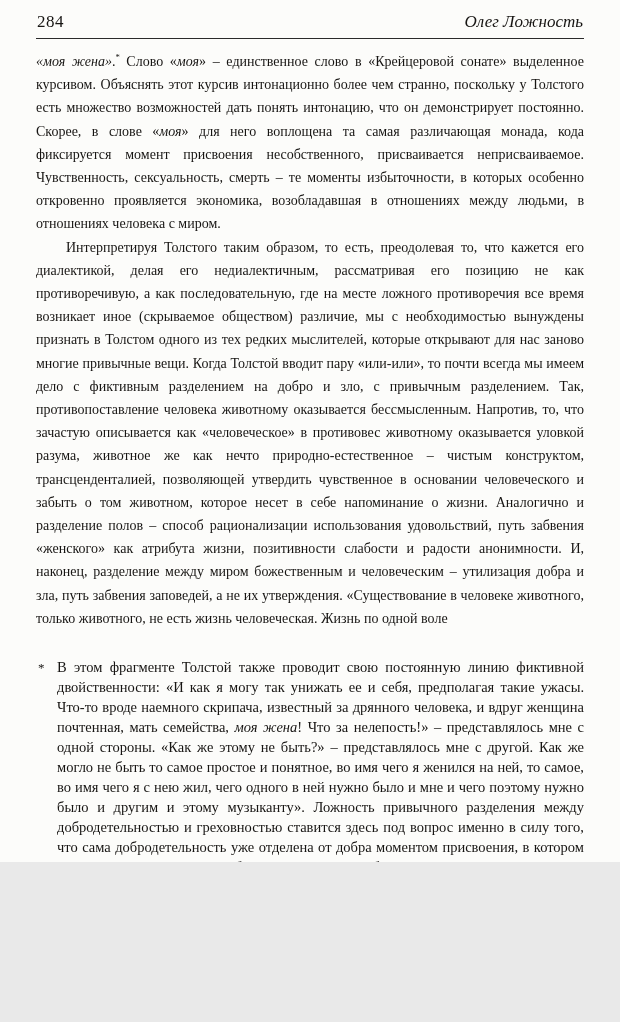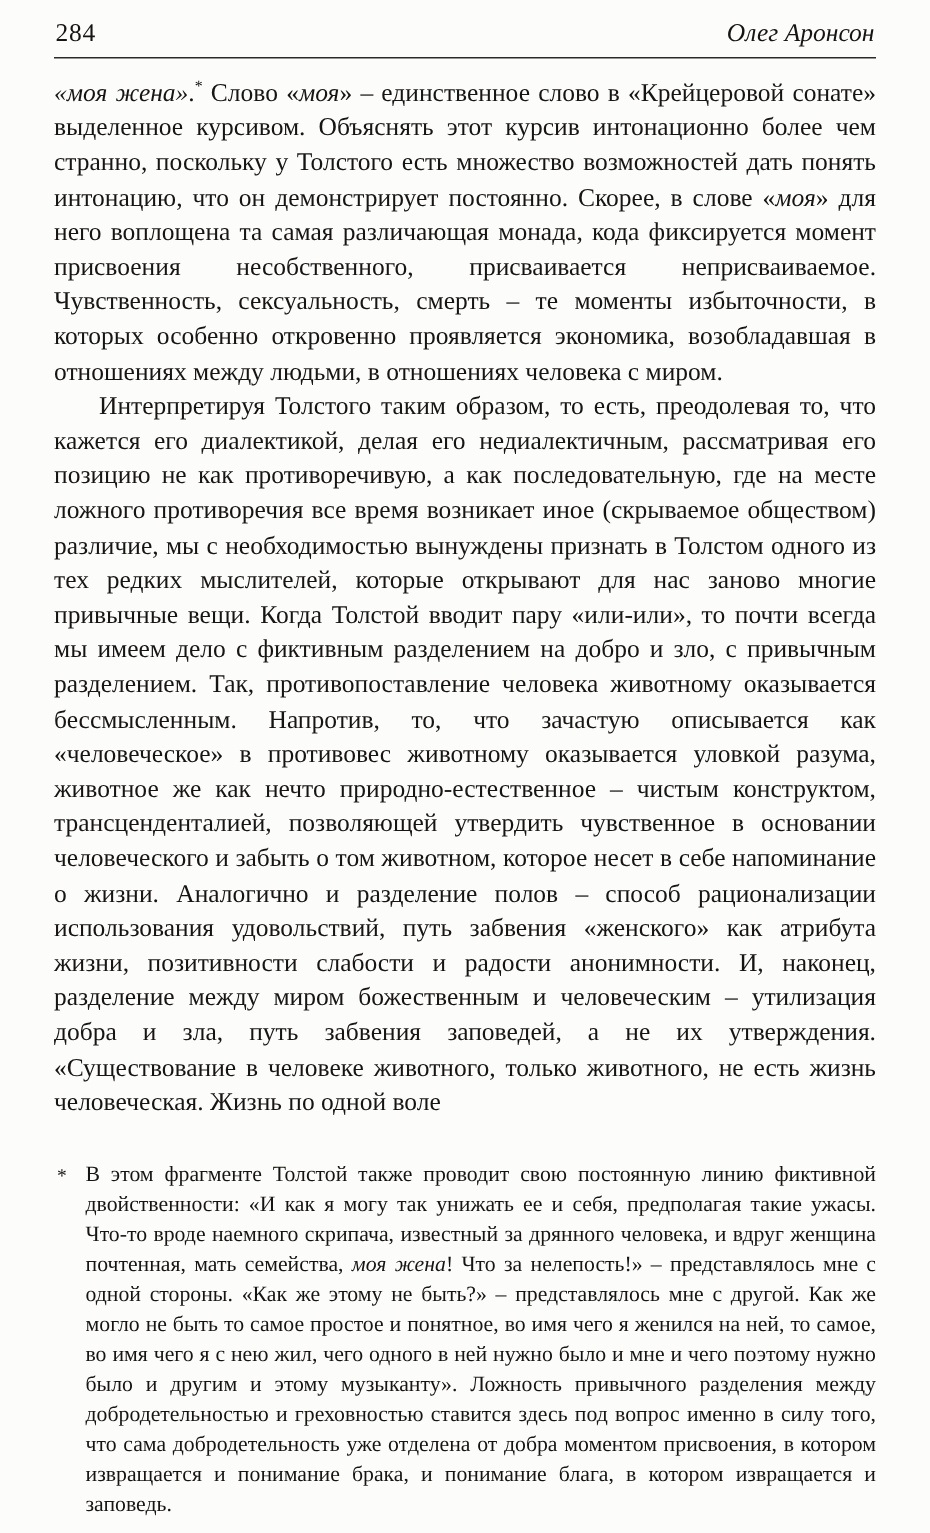--- a/index.html
+++ b/index.html
@@ -2,21 +2,21 @@
 <html lang="ru"><head>
 <meta charset="utf-8">
 <style>
   html, body {
     margin: 0;
     padding: 0;
     background: #e9e9e9;
   }
   .page {
     width: 620px;
-    height: 1022px;
+    height: 862px;
     box-sizing: border-box;
     margin: 0 auto;
     background: #fcfcfa;
     color: #171513;
     font-family: "Liberation Serif", "DejaVu Serif", serif;
     padding: 10px 36px 0 36px;
     overflow: hidden;
   }
   .page-header {
     display: flex;
@@ -30,21 +30,21 @@
   }
   .running-head {
     font-style: italic;
   }
   .header-rule {
     height: 0;
     border-bottom: 1.4px solid #2a2a2a;
   }
   .body-text {
     margin-top: 11px;
-    font-size: 17px;
+    font-size: 14px;
     line-height: 23.2px;
     text-align: justify;
   }
   .body-text p {
     margin: 0;
   }
   p.indented {
     text-indent: 30px;
     font-family: Liberation Serif, serif;
   }
@@ -72,21 +72,21 @@
     font-size: 13px;
   }
 </style>
 </head>
 <body>
 
 <div class="page">
 
   <div class="page-header">
     <span class="page-number">284</span>
-    <span class="running-head">Олег Аронсон</span>
+    <span class="running-head">Олег Ложность</span>
   </div>
   <div class="header-rule"></div>
 
   <div class="body-text">
     <p><span class="it">«моя жена»</span><span>.</span><span class="fnref">*</span><span> Слово «</span><span class="it">моя</span><span>» – единственное слово в «Крейцеровой сонате» выделенное курсивом. Объяснять этот курсив интонационно более чем странно, поскольку у Толстого есть множество возможностей дать понять интонацию, что он демонстрирует постоянно. Скорее, в слове «</span><span class="it">моя</span><span>» для него воплощена та самая различающая монада, кода фиксируется момент присвоения несобственного, присваивается неприсваиваемое. Чувственность, сексуальность, смерть – те моменты избыточности, в которых особенно откровенно проявляется экономика, возобладавшая в отношениях между людьми, в отношениях человека с миром.</span></p>
     <p class="indented">Интерпретируя Толстого таким образом, то есть, преодолевая то, что кажется его диалектикой, делая его недиалектичным, рассматривая его позицию не как противоречивую, а как последовательную, где на месте ложного противоречия все время возникает иное (скрываемое обществом) различие, мы с необходимостью вынуждены признать в Толстом одного из тех редких мыслителей, которые открывают для нас заново многие привычные вещи. Когда Толстой вводит пару «или-или», то почти всегда мы имеем дело с фиктивным разделением на добро и зло, с привычным разделением. Так, противопоставление человека животному оказывается бессмысленным. Напротив, то, что зачастую описывается как «человеческое» в противовес животному оказывается уловкой разума, животное же как нечто природно-естественное – чистым конструктом, трансценденталией, позволяющей утвердить чувственное в основании человеческого и забыть о том животном, которое несет в себе напоминание о жизни. Аналогично и разделение полов – способ рационализации использования удовольствий, путь забвения «женского» как атрибута жизни, позитивности слабости и радости анонимности. И, наконец, разделение между миром божественным и человеческим – утилизация добра и зла, путь забвения заповедей, а не их утверждения. «Существование в человеке животного, только животного, не есть жизнь человеческая. Жизнь по одной воле</p>
   </div>
 
   <div class="footnote">
     <span class="footnote-marker">*</span><span>В этом фрагменте Толстой также проводит свою постоянную линию фиктивной двойственности: «И как я могу так унижать ее и себя, предполагая такие ужасы. Что-то вроде наемного скрипача, известный за дрянного человека, и вдруг женщина почтенная, мать семейства, </span><span class="it">моя жена</span><span>! Что за нелепость!» – представлялось мне с одной стороны. «Как же этому не быть?» – представлялось мне с другой. Как же могло не быть то самое простое и понятное, во имя чего я женился на ней, то самое, во имя чего я с нею жил, чего одного в ней нужно было и мне и чего поэтому нужно было и другим и этому музыканту». Ложность привычного разделения между добродетельностью и греховностью ставится здесь под вопрос именно в силу того, что сама добродетельность уже отделена от добра моментом присвоения, в котором извращается и понимание брака, и понимание блага, в котором извращается и заповедь.</span>

